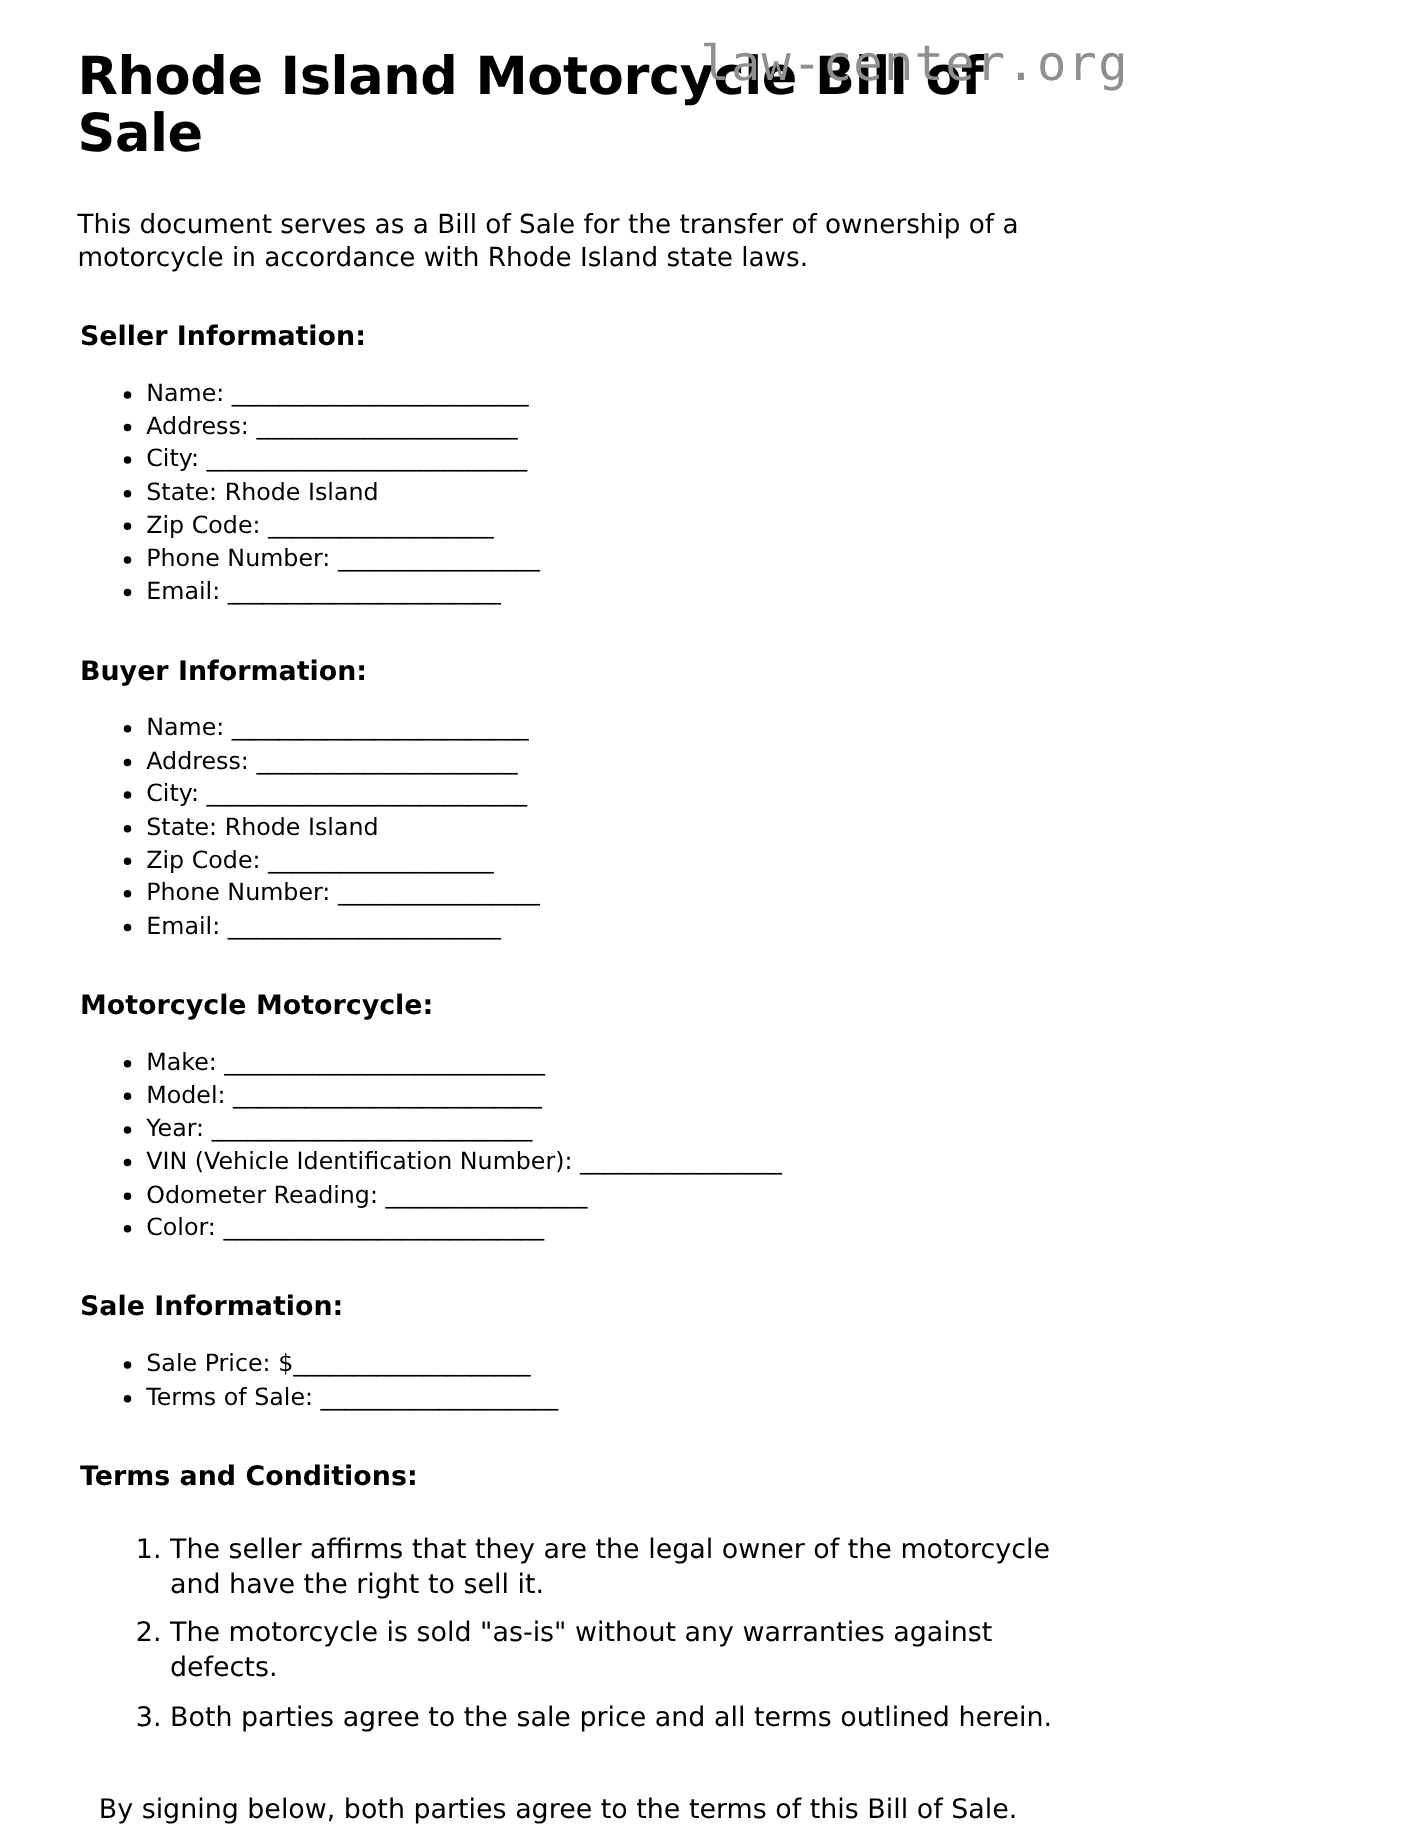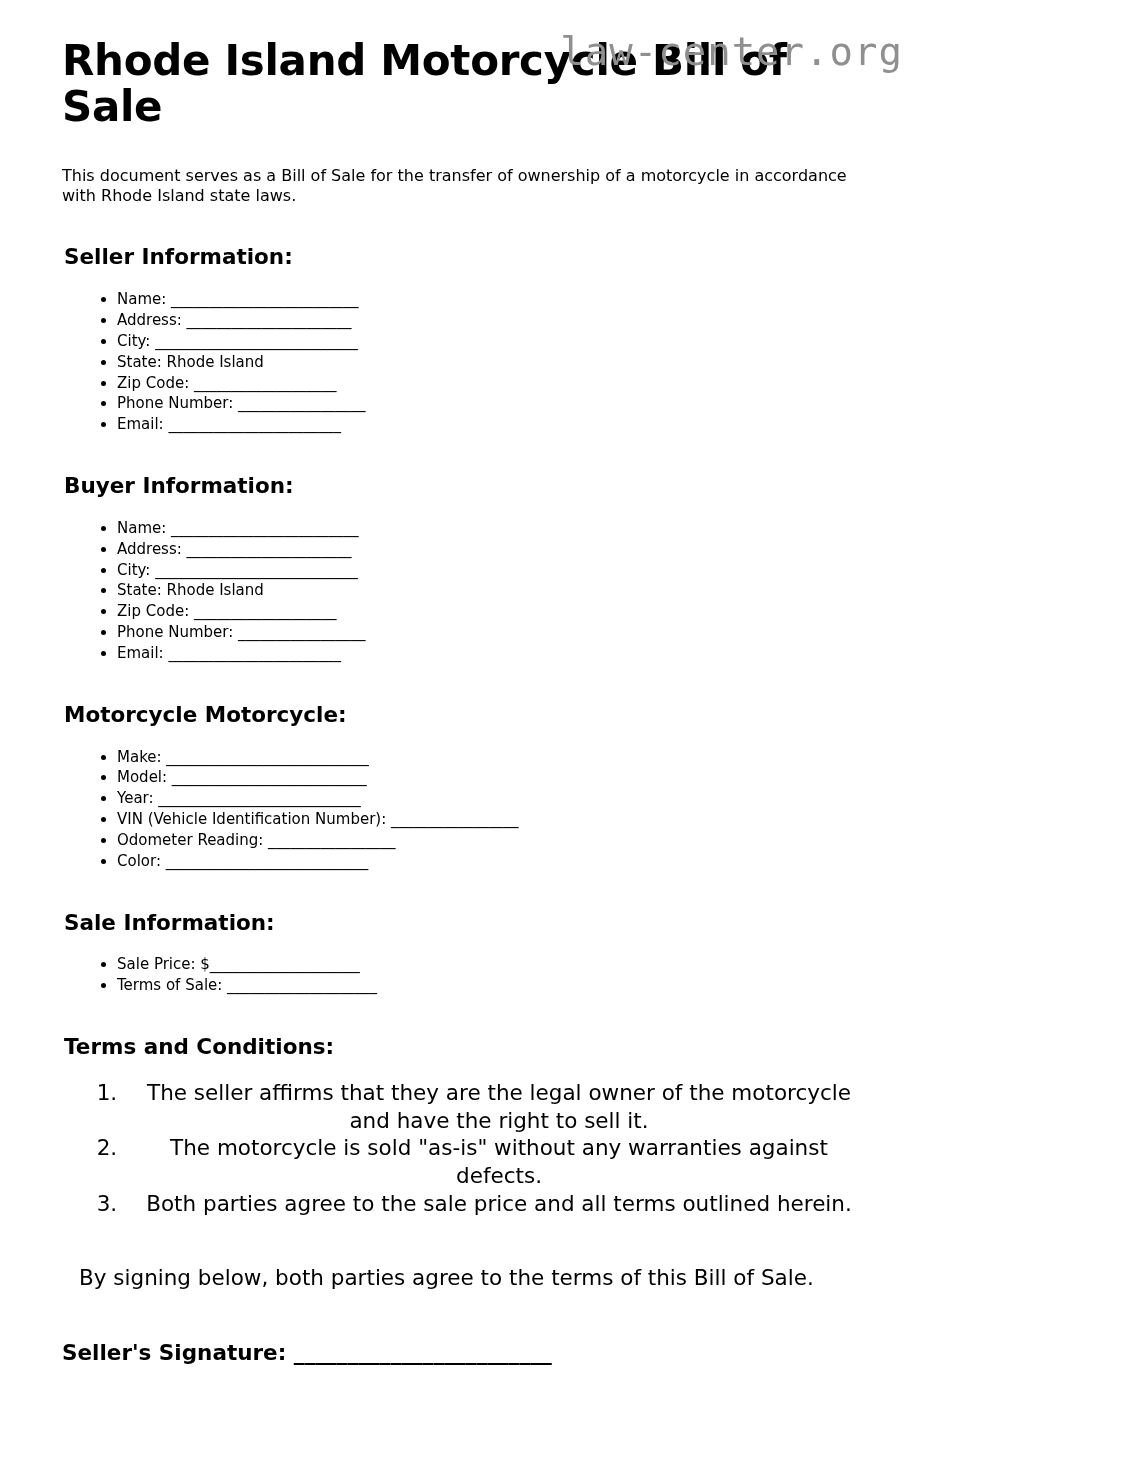--- a/index.html
+++ b/index.html
@@ -37,58 +37,57 @@
     margin: 0;
     padding-top: 38px;
     font-size: 42px;
     font-weight: bold;
     letter-spacing: -0.3px;
     line-height: 1.1;
   }
   p.intro {
     margin: 0;
     padding-top: 36px;
-    font-size: 16px;
+    font-size: 21px;
     line-height: 1.25;
     max-width: 975px;
   }
   h2.section-heading {
     margin: 2px;
     padding-top: 36px;
     padding-bottom: 0;
     font-size: 21.5px;
     font-weight: bold;
     line-height: 1.2;
   }
   ul.field-list {
     margin: 0;
     padding-top: 17px;
     padding-left: 55px;
     padding-bottom: 0;
     list-style-type: disc;
-    font-size: 15px;
+    font-size: 19px;
     line-height: 1.39;
   }
   ul.field-list li {
     margin: 0;
     padding: 0;
     white-space: nowrap;
   }
   ol.terms-list {
     margin: 0;
     padding-top: 17px;
     padding-left: 62px;
     font-size: 21.5px;
     line-height: 1.29;
     max-width: 1010px;
   }
   ol.terms-list li {
-    margin: 0;
+    margin: 12px;
     padding: 0;
-    text-align: center;
   }
   p.agree-line {
     margin: 17px;
     padding-top: 30px;
     font-size: 21.5px;
     line-height: 1.25;
   }
   p.sig-line {
     margin: 0;
     padding-top: 32px;

